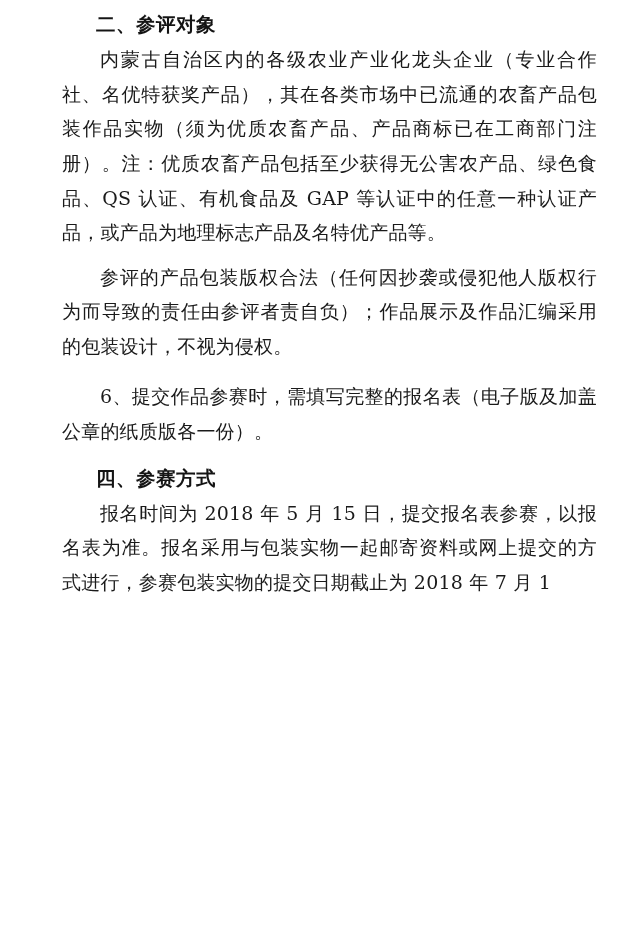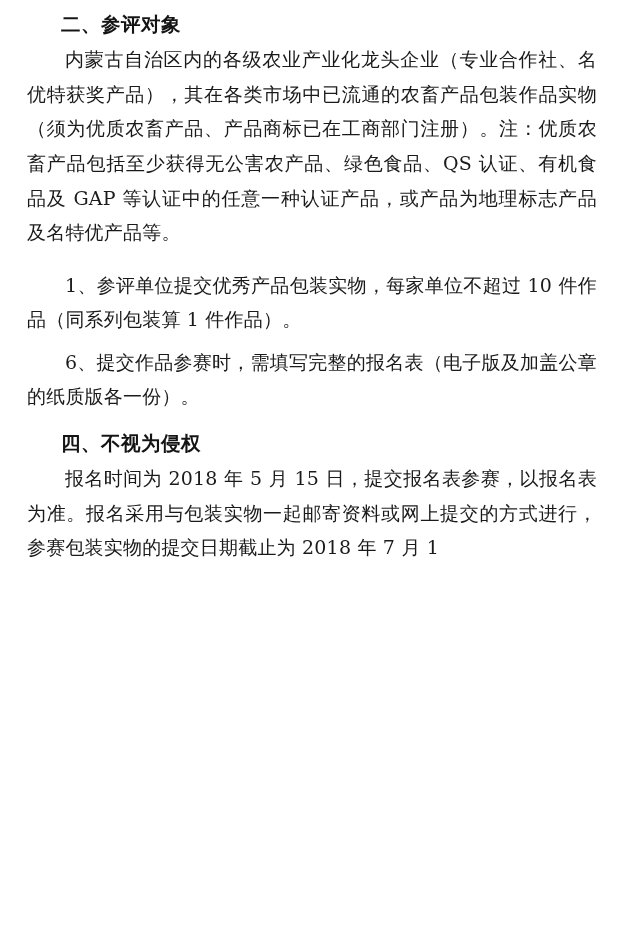--- a/index.html
+++ b/index.html
@@ -12,21 +12,21 @@
     height: 930px;
     overflow: hidden;
     font-family: "DejaVu Serif", "Liberation Serif", serif;
     color: #1a1a1a;
   }
   .page {
     width: 643px;
     height: 930px;
     position: relative;
     box-sizing: border-box;
-    padding: 10px 46px 0 27px;
+    padding: 10px 46px 0 62px;
     background: #fff;
   }
   .doc {
     width: 100%;
   }
   .heading {
     font-family: "DejaVu Sans", "Liberation Sans", sans-serif;
     font-weight: bold;
     font-size: 19.5px;
     line-height: 1.55;
@@ -58,31 +58,31 @@
 <body>
 
 <div class="page">
   <div class="doc">
 
     <h2 class="heading">二、参评对象</h2>
     <p class="para indent">内蒙古自治区内的各级农业产业化龙头企业（专业合作社、名优特获奖产品），其在各类市场中已流通的农畜产品包装作品实物（须为优质农畜产品、产品商标已在工商部门注册）。注：优质农畜产品包括至少获得无公害农产品、绿色食品、QS 认证、有机食品及 GAP 等认证中的任意一种认证产品，或产品为地理标志产品及名特优产品等。</p>
 
     <div class="spacer-1"></div>
 
+    <p class="para indent">参评的产品包装版权合法（任何因抄袭或侵犯他人版权行为而导致的责任由参评者责自负）；作品展示及作品汇编采用的包装设计，不视为侵权。</p>
 
     <div class="spacer-2"></div>
 
-    <p class="para indent">1、参评单位提交优秀产品包装实物，每家单位不超过 10 件作品（同系列包装算 1 件作品）。</p>
 
     <div class="spacer-3"></div>
 
     <p class="para indent">6、提交作品参赛时，需填写完整的报名表（电子版及加盖公章的纸质版各一份）。</p>
 
     <div class="spacer-3"></div>
 
 
     <div class="spacer-3"></div>
 
-    <h2 class="heading">四、不视为侵权</h2>
+    <h2 class="heading">四、参赛方式</h2>
     <p class="para indent last-line-clip">报名时间为 2018 年 5 月 15 日，提交报名表参赛，以报名表为准。报名采用与包装实物一起邮寄资料或网上提交的方式进行，参赛包装实物的提交日期截止为 2018 年 7 月 1</p>
 
   </div>
 </div>
 
 </body></html>

